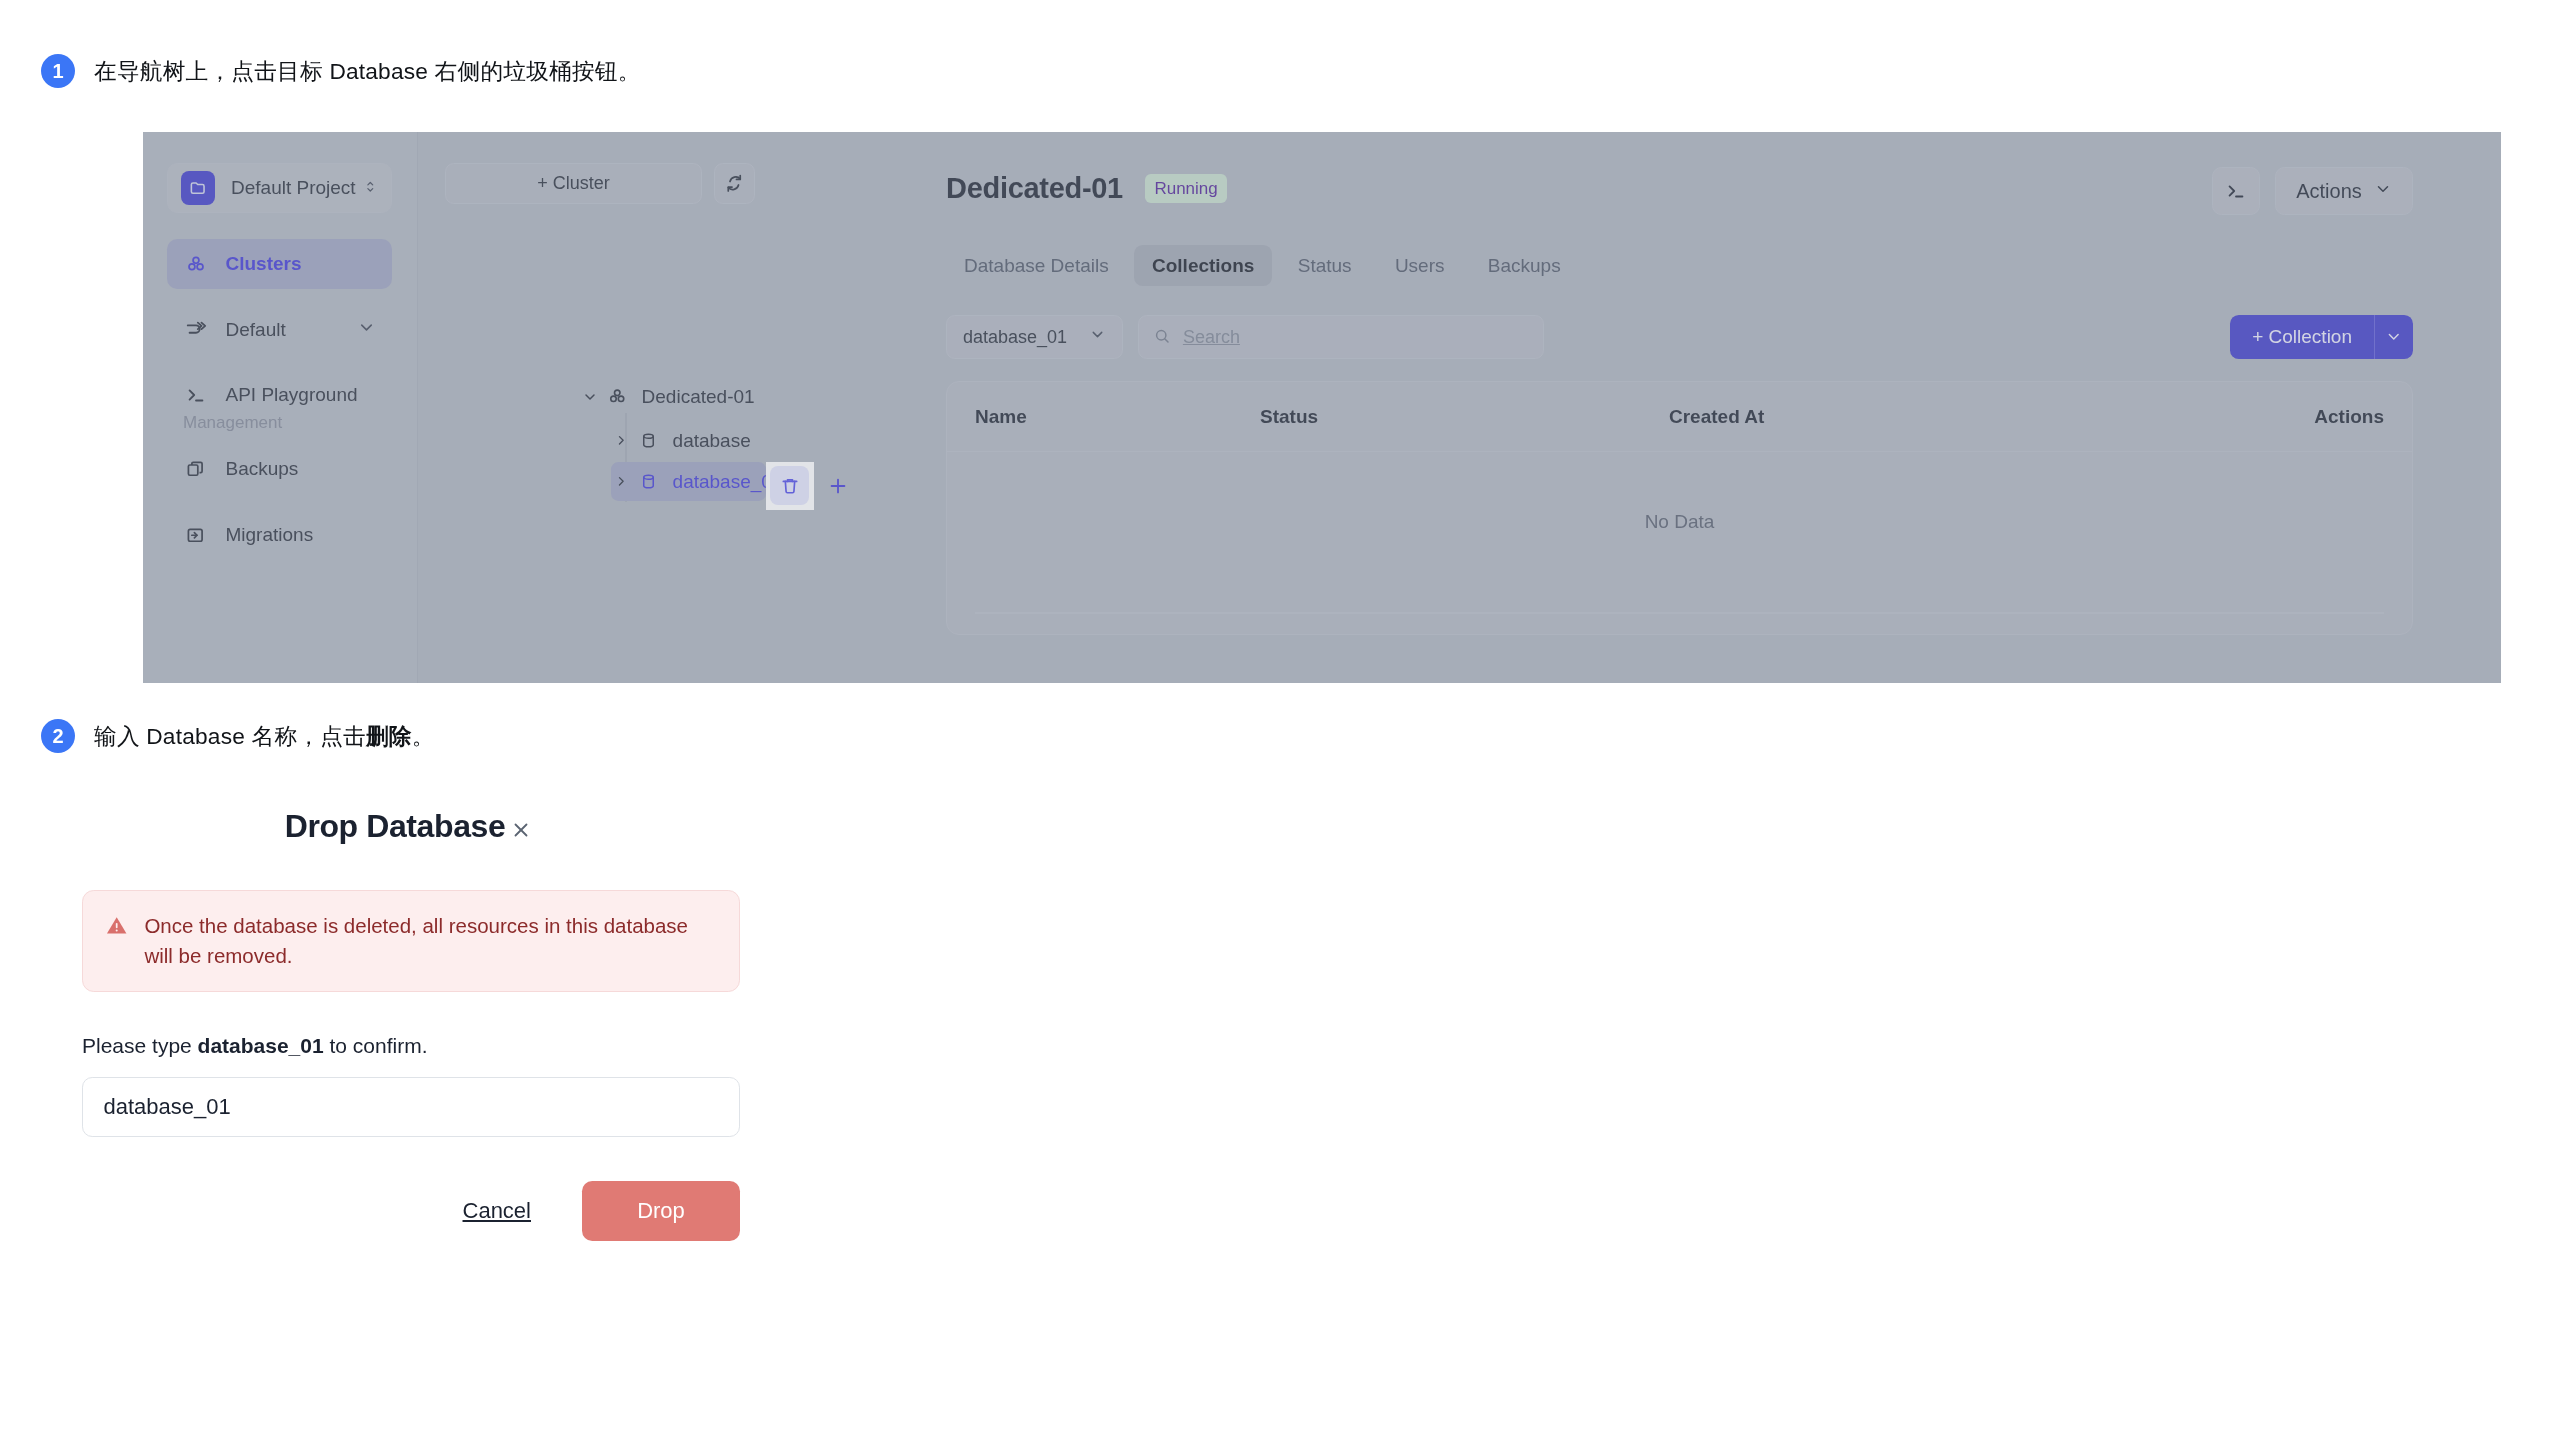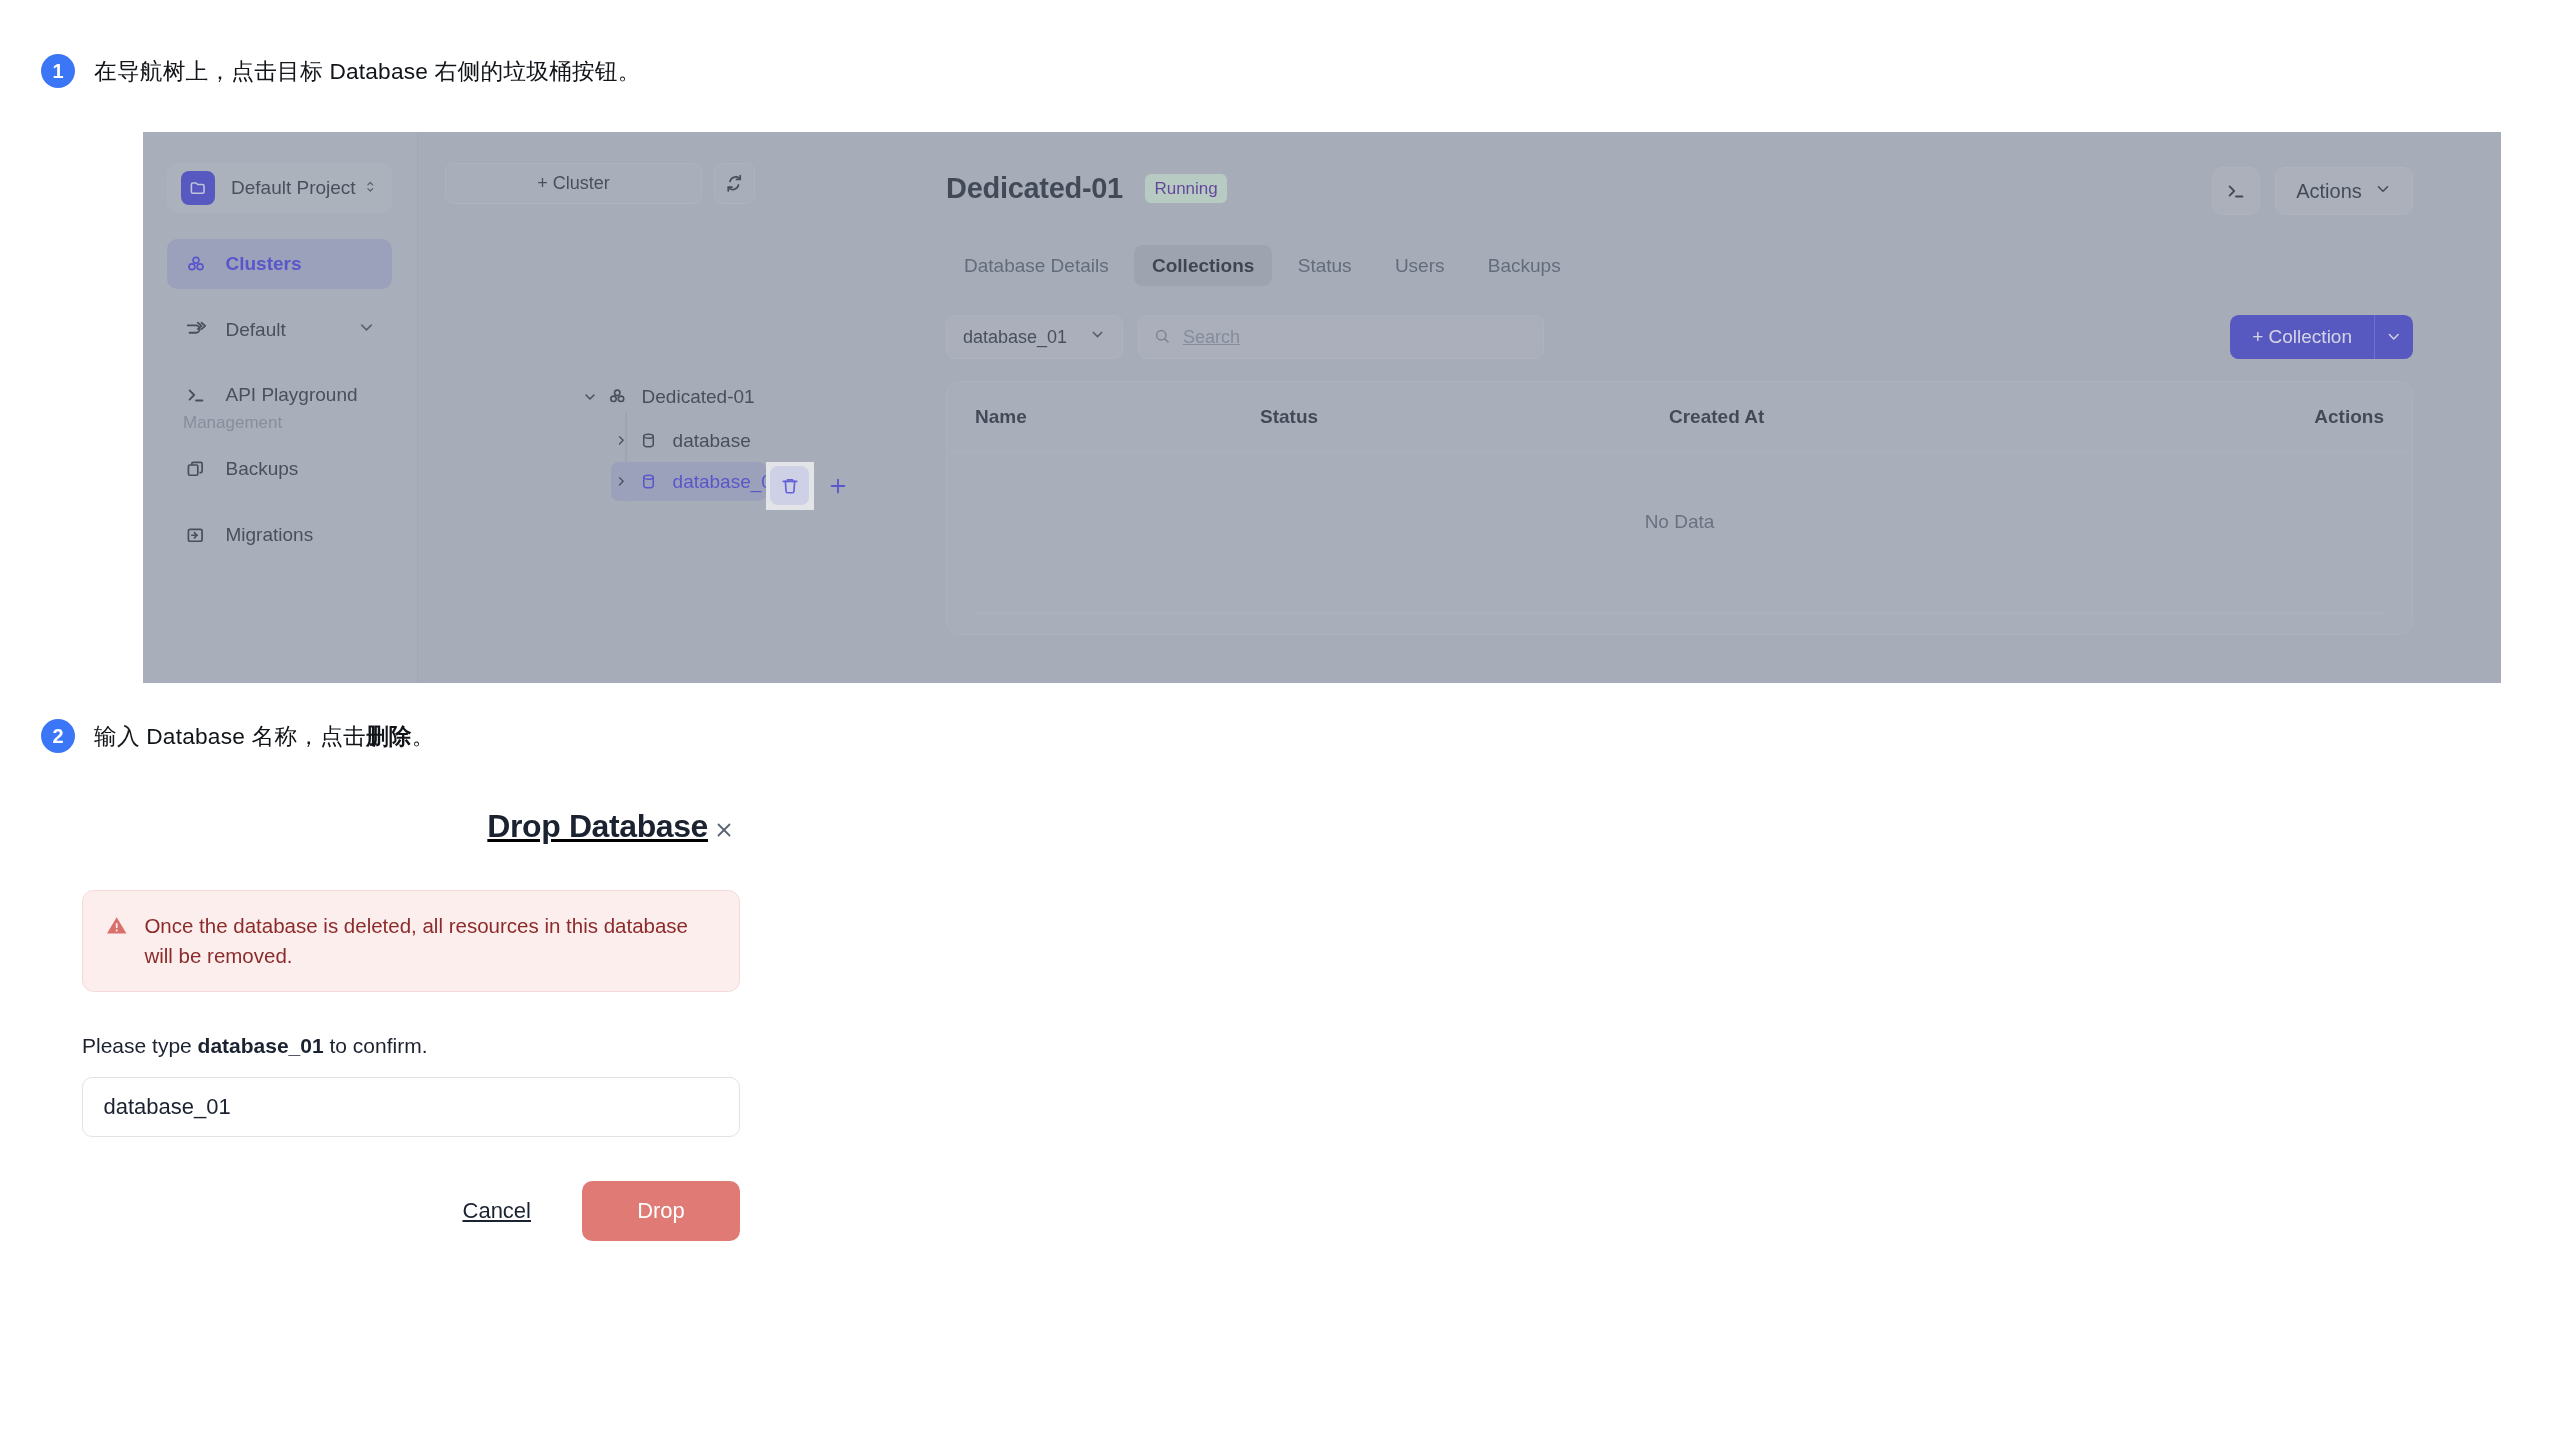--- a/index.html
+++ b/index.html
@@ -184,21 +184,21 @@
   .col-created { flex: 1; }
   .col-actions { text-align: right; width: 139px; }
   .table-empty {
     height: 139px; display: flex; align-items: center; justify-content: center;
     font-size: 19px; color: #535b6b;
   }
   .table-foot-line { position:absolute; left: 28px; right: 28px; bottom: 20.5px; height:1.1px; background:#b3b9c3; }
 
   
   .dialog { position: absolute; left: 82px; top: 808px; width: 658px; }
-  .dlg-head { display: flex; align-items: flex-start; justify-content: flex-end; text-decoration: underline; }
+  .dlg-head { display: flex; align-items: flex-start; justify-content: center; }
   .dlg-title { font-size: 32px; font-weight: 700; color: #1b2230; letter-spacing: -0.4px; }
   .dlg-close { width: 32px; height: 32px; display:flex; align-items:center; justify-content:center; color:#5b6472; margin-top: 5.8px; }
   .alert {
     margin-top: 44px; width: 658px; min-height: 95px;
     background: #fdeeee; border: 1.1px solid #f6d9d9; border-radius: 11.7px;
     display: flex; align-items: flex-start; gap: 16px; padding: 20.5px 22px;
   }
   .alert-icon { flex: 0 0 auto; margin-top: 2.9px; }
   .alert-text { font-size: 20.5px; line-height: 1.45; color: #8c2b2b; }
   .confirm-line { margin-top: 42px; font-size: 21px; color: #1b2230; }

